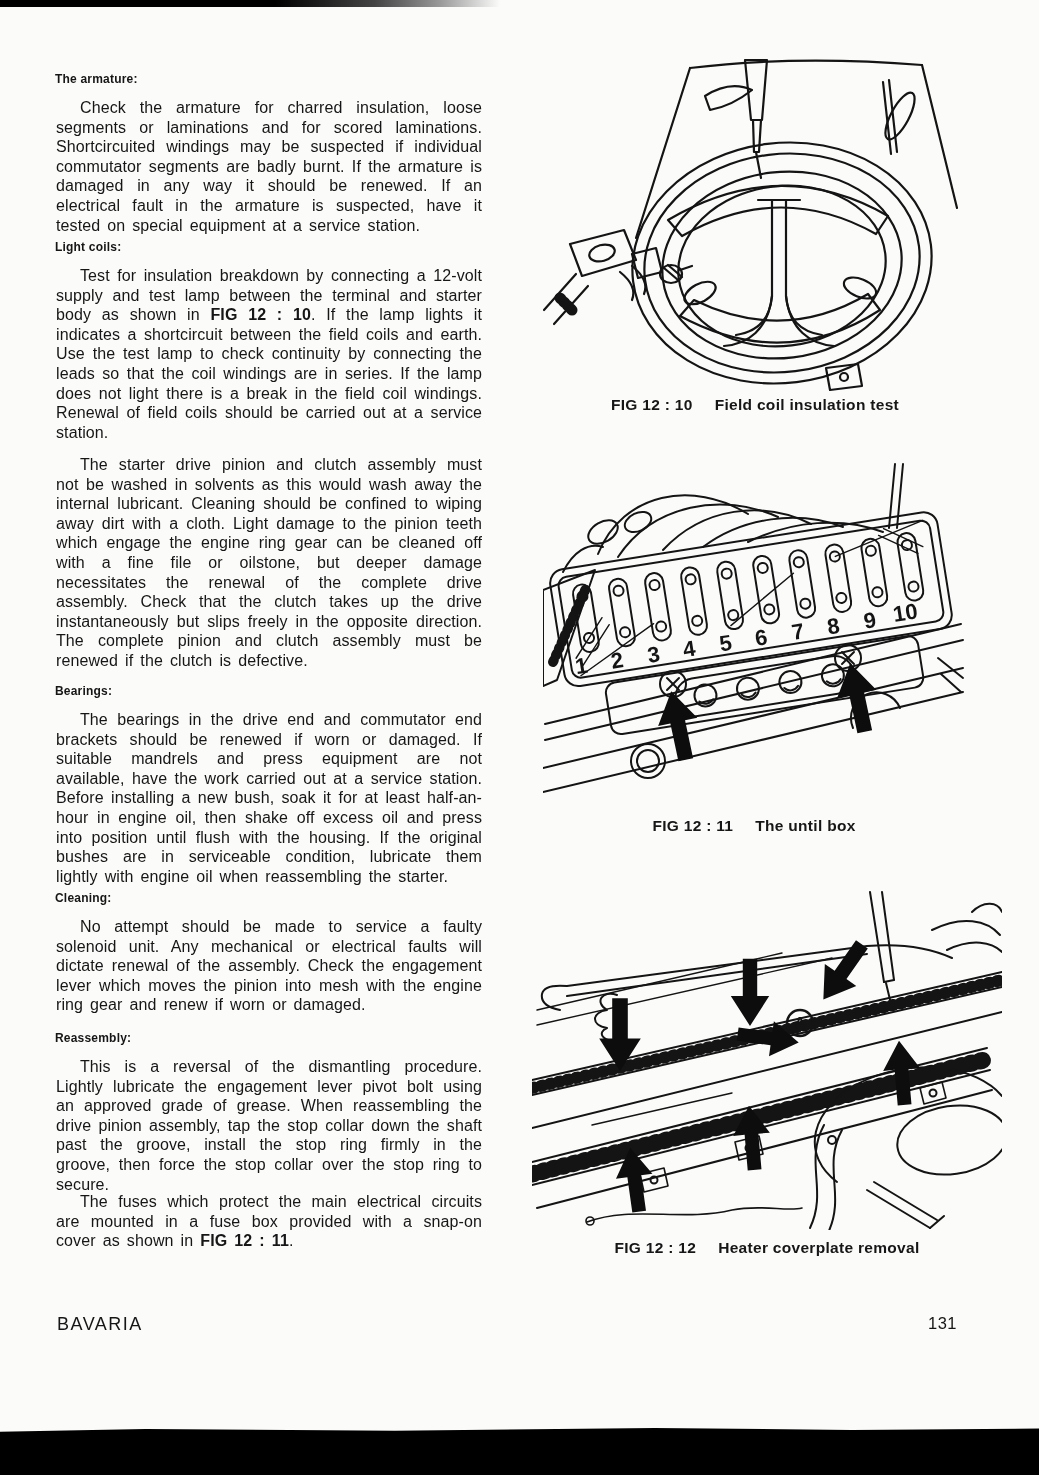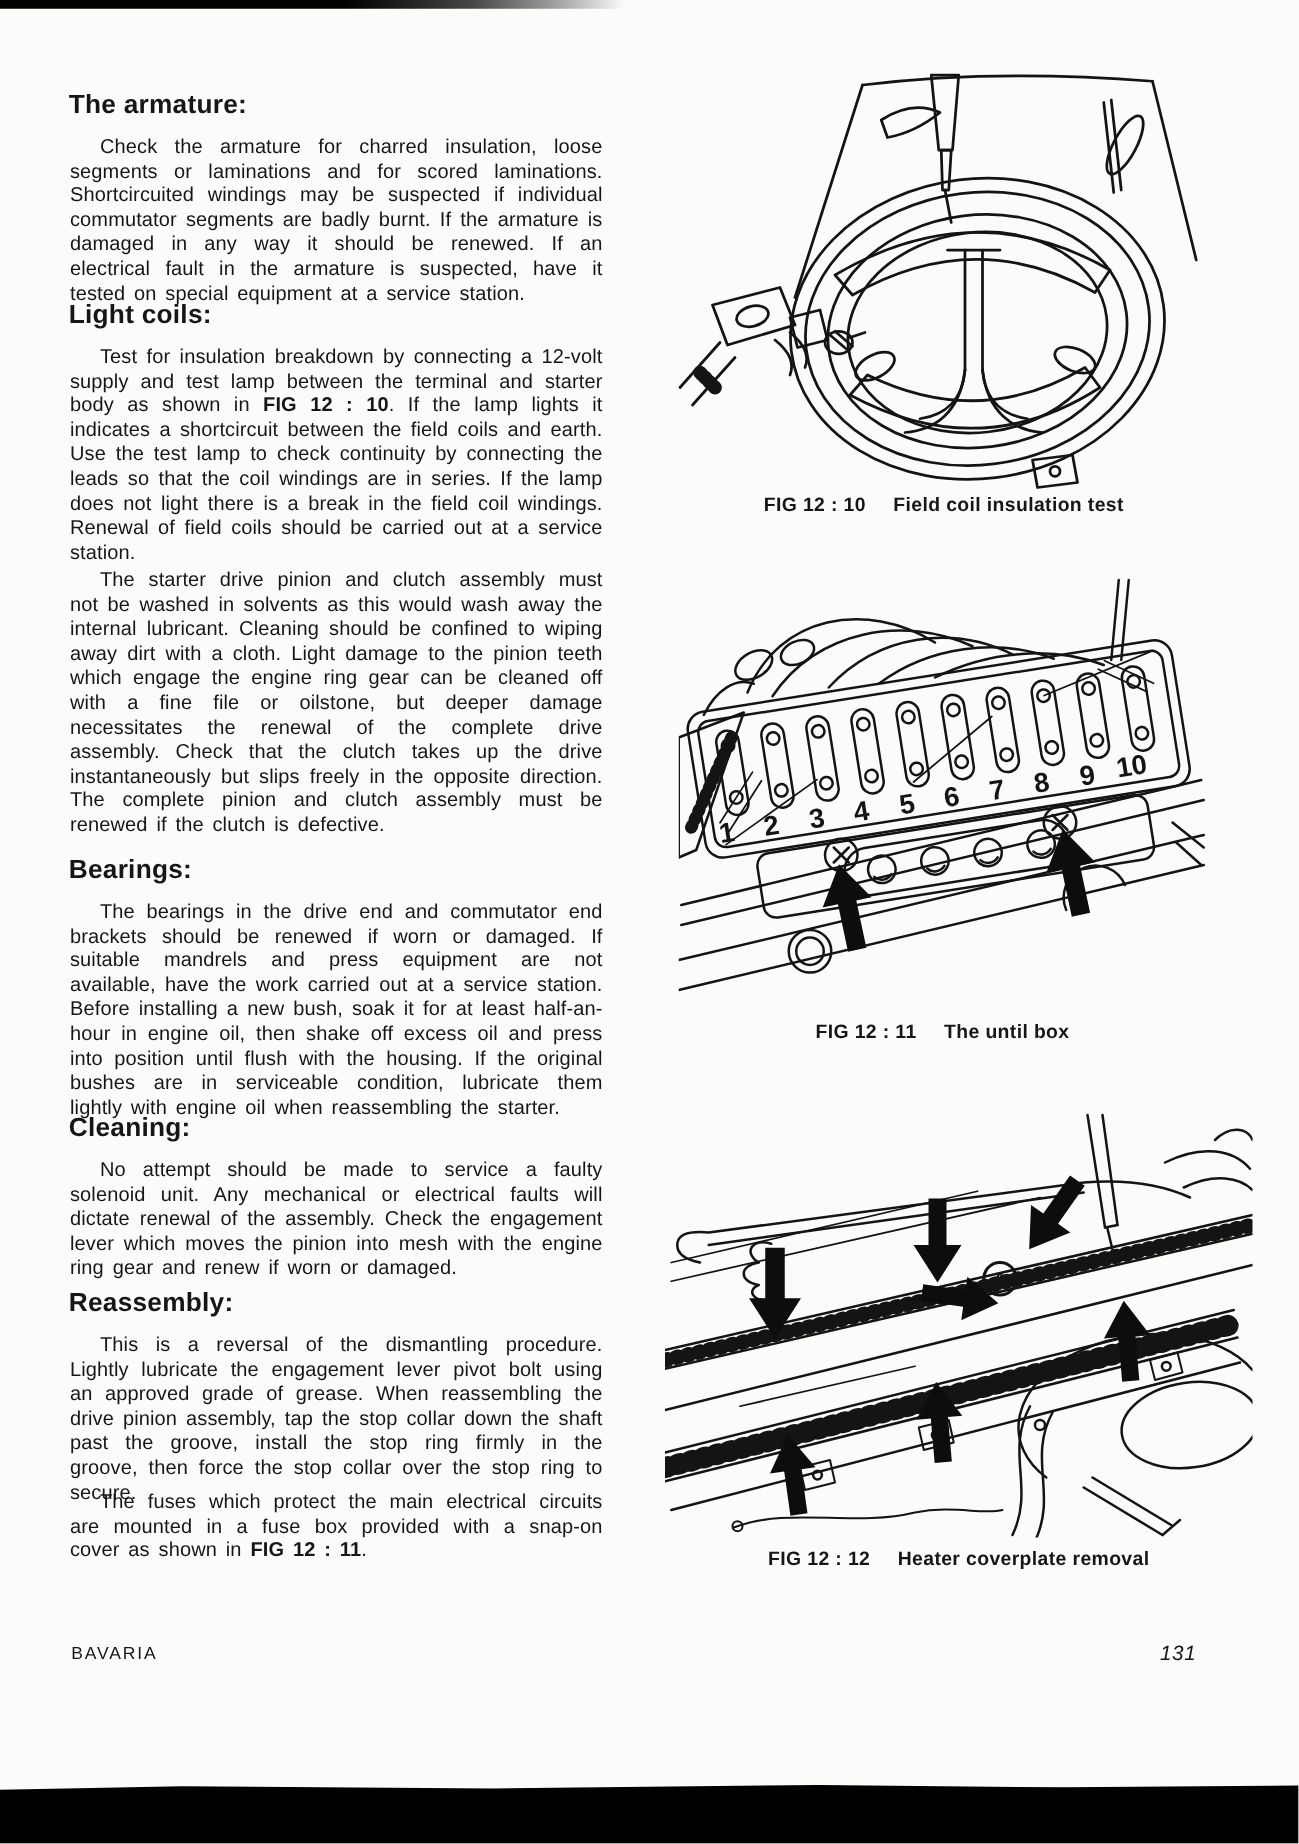--- a/index.html
+++ b/index.html
@@ -14,41 +14,41 @@
     position:absolute;left:0;top:0;width:500px;height:7px;
     background:linear-gradient(to right,#000 0%,#000 55%,#444 75%,#999 88%,transparent 100%);
   }
   .bar-bottom{
     position:absolute;left:0;top:1428px;width:1039px;height:47px;background:#000;
     clip-path:polygon(0 8%,14% 2%,38% 6%,63% 0%,82% 4%,100% 1%,100% 100%,0 100%);
   }
   
   .sec{position:absolute;left:44px;width:450px;}
   .sec h3{
-    font-size:21px;font-weight:bold;margin:0 0 7px 11px;
+    font-size:12px;font-weight:bold;margin:0 0 7px 11px;
     letter-spacing:.2px;white-space:pre-wrap;
   }
   .sec p{
     margin:12px;font-size:16px;line-height:19.6px;
     text-align:justify;text-indent:24px;
     word-spacing:2.5px;letter-spacing:.1px;
   }
   .sec p b{font-weight:bold;}
   
   .fig{position:absolute;}
   .fig svg{display:block;width:100%;height:100%;}
   svg *{vector-effect:none;}
   svg text{font-family:"Liberation Sans",sans-serif;font-weight:bold;fill:#141414;}
   .figcap{
     position:absolute;display:flex;justify-content:center;gap:22px;
     font-weight:bold;font-size:15.5px;letter-spacing:.3px;
   }
   
-  .footer-left{position:absolute;left:57px;top:1314px;font-size:14px;letter-spacing:1.5px;}
-  .page-num{position:absolute;left:928px;top:1314px;font-size:16.5px;letter-spacing:.5px;font-style:italic;}
+  .footer-left{position:absolute;left:57px;top:1314px;font-size:18px;letter-spacing:1.5px;}
+  .page-num{position:absolute;left:928px;top:1314px;font-size:16.5px;letter-spacing:.5px;}
 </style>
 </head>
 <body>
 
 <div class="bar-top"></div>
 <div class="bar-bottom"></div>
 
 <section class="sec" style="top:72px">
   <h3>The armature:</h3>
   <p><span>Check the armature for charred insulation, loose segments or laminations and for scored laminations. Shortcircuited windings may be suspected if individual commutator segments are badly burnt. If the armature is damaged in any way it should be renewed. If an electrical fault in the armature is suspected, have it tested on special equipment at a service station.</span></p>

